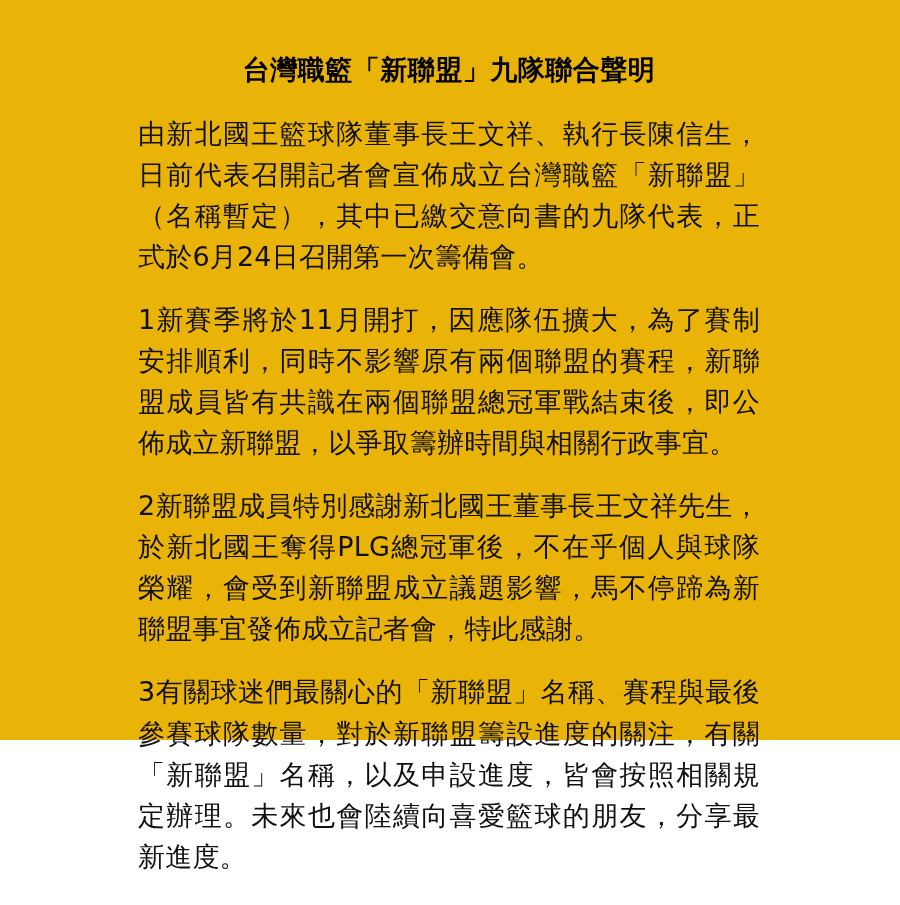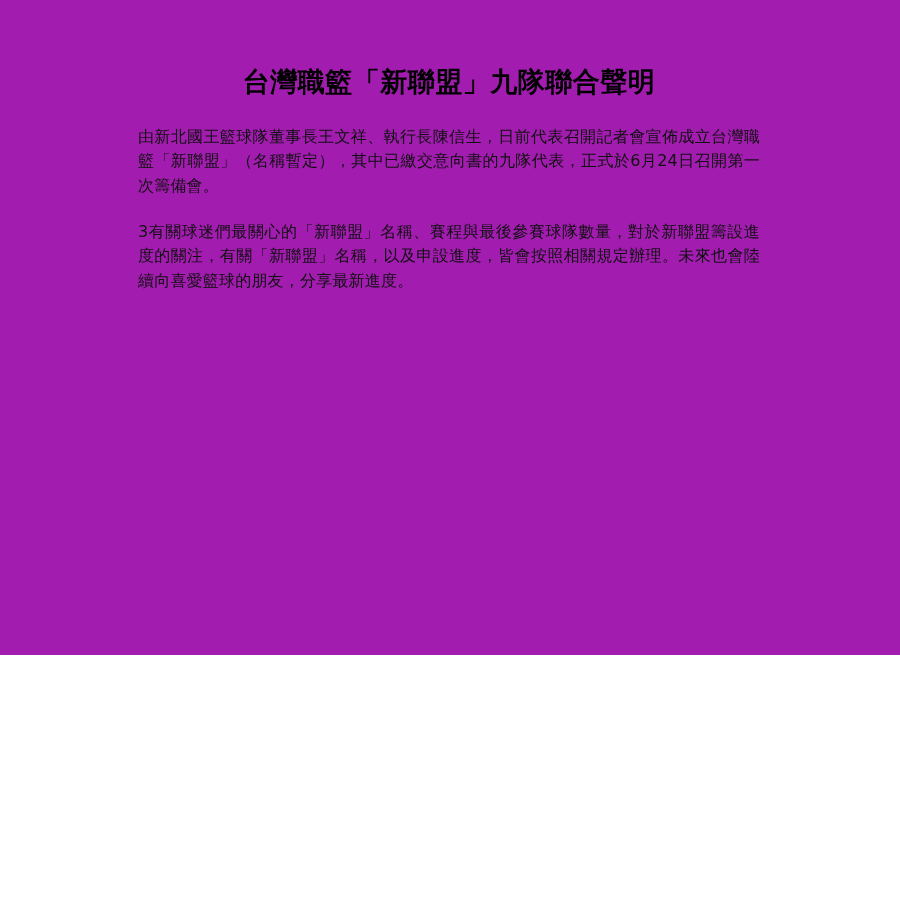--- a/index.html
+++ b/index.html
@@ -9,39 +9,39 @@
   }
   body {
     width: 900px;
     height: 905px;
     font-family: "DejaVu Sans", "Liberation Sans", sans-serif;
     color: #111111;
     overflow: hidden;
   }
   .page {
     width: 900px;
-    height: 655px;
+    height: 740px;
     box-sizing: border-box;
-    padding: 56px 140px 0 138px;
-    background: #a21caf;
+    padding: 44px 140px 0 138px;
+    background: #eab308;
   }
   .doc-title {
     font-size: 27px;
     font-weight: bold;
     text-align: center;
     letter-spacing: 0.5px;
     line-height: 1.3;
     margin: 8px 0 26px 0;
     color: #000000;
   }
   .statement-body {
     display: block;
   }
   .paragraph {
-    font-size: 16px;
+    font-size: 27px;
     line-height: 1.52;
     letter-spacing: 0.2px;
     text-align: justify;
     text-justify: inter-ideograph;
     margin: 8px 0 22px 0;
     color: #101010;
     white-space: pre-wrap;
     word-break: break-all;
   }
   .paragraph:last-child {
@@ -50,16 +50,18 @@
 </style>
 </head>
 <body>
 
 <div class="page">
 
   <h1 class="doc-title">台灣職籃「新聯盟」九隊聯合聲明</h1>
 
   <div class="statement-body">
     <p class="paragraph">由新北國王籃球隊董事長王文祥、執行長陳信生，日前代表召開記者會宣佈成立台灣職籃「新聯盟」（名稱暫定），其中已繳交意向書的九隊代表，正式於6月24日召開第一次籌備會。</p>
+    <p class="paragraph">1新賽季將於11月開打，因應隊伍擴大，為了賽制安排順利，同時不影響原有兩個聯盟的賽程，新聯盟成員皆有共識在兩個聯盟總冠軍戰結束後，即公佈成立新聯盟，以爭取籌辦時間與相關行政事宜。</p>
+    <p class="paragraph">2新聯盟成員特別感謝新北國王董事長王文祥先生，於新北國王奪得PLG總冠軍後，不在乎個人與球隊榮耀，會受到新聯盟成立議題影響，馬不停蹄為新聯盟事宜發佈成立記者會，特此感謝。</p>
     <p class="paragraph">3有關球迷們最關心的「新聯盟」名稱、賽程與最後參賽球隊數量，對於新聯盟籌設進度的關注，有關「新聯盟」名稱，以及申設進度，皆會按照相關規定辦理。未來也會陸續向喜愛籃球的朋友，分享最新進度。</p>
   </div>
 
 </div>
 
 </body></html>

